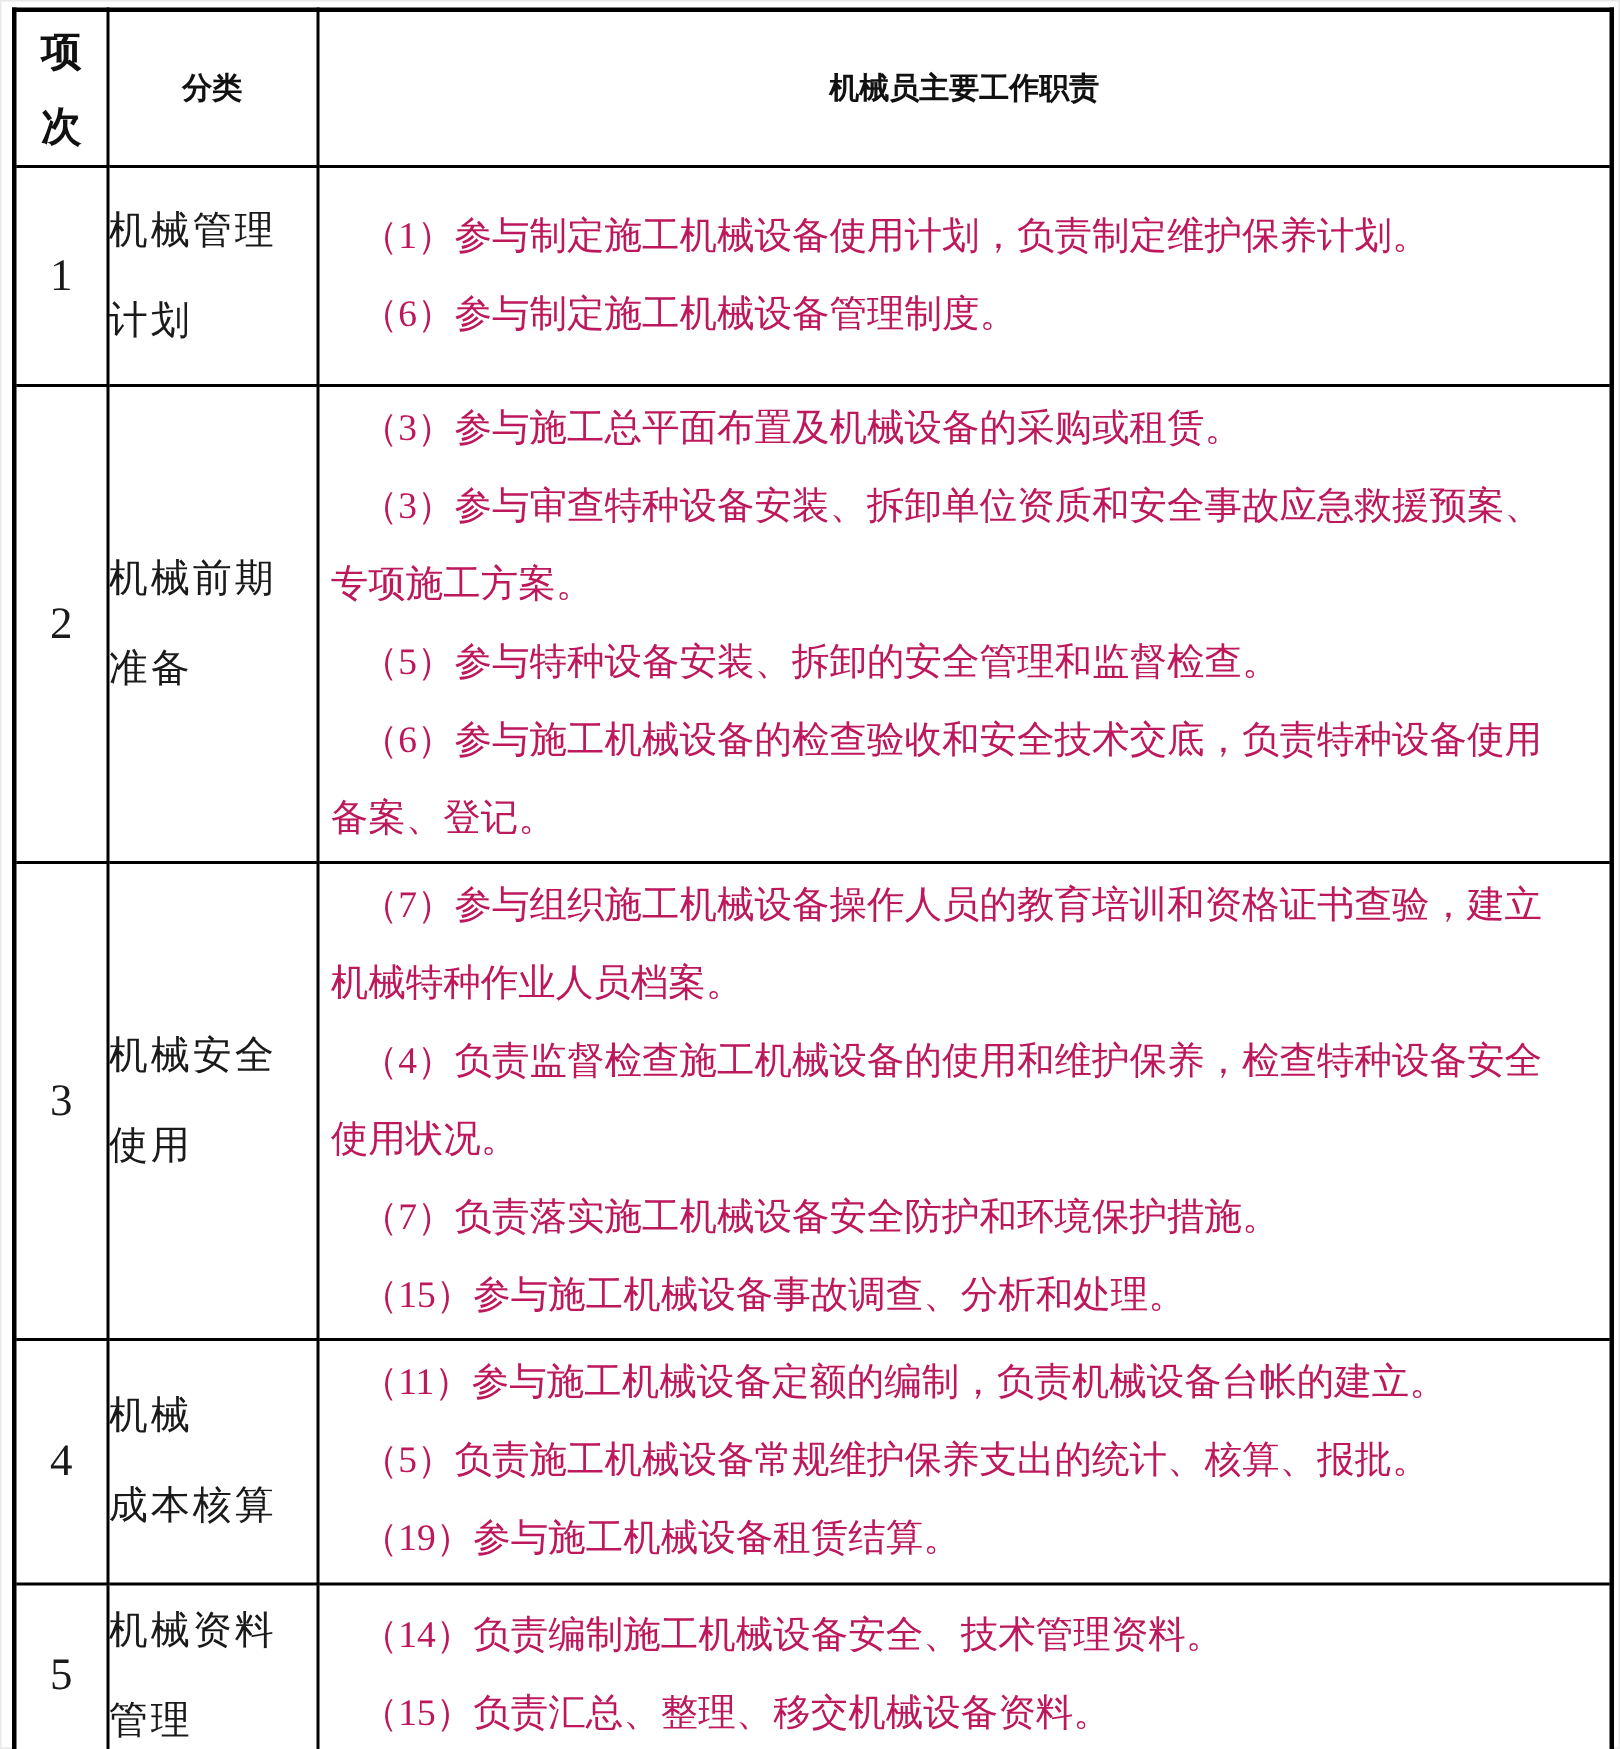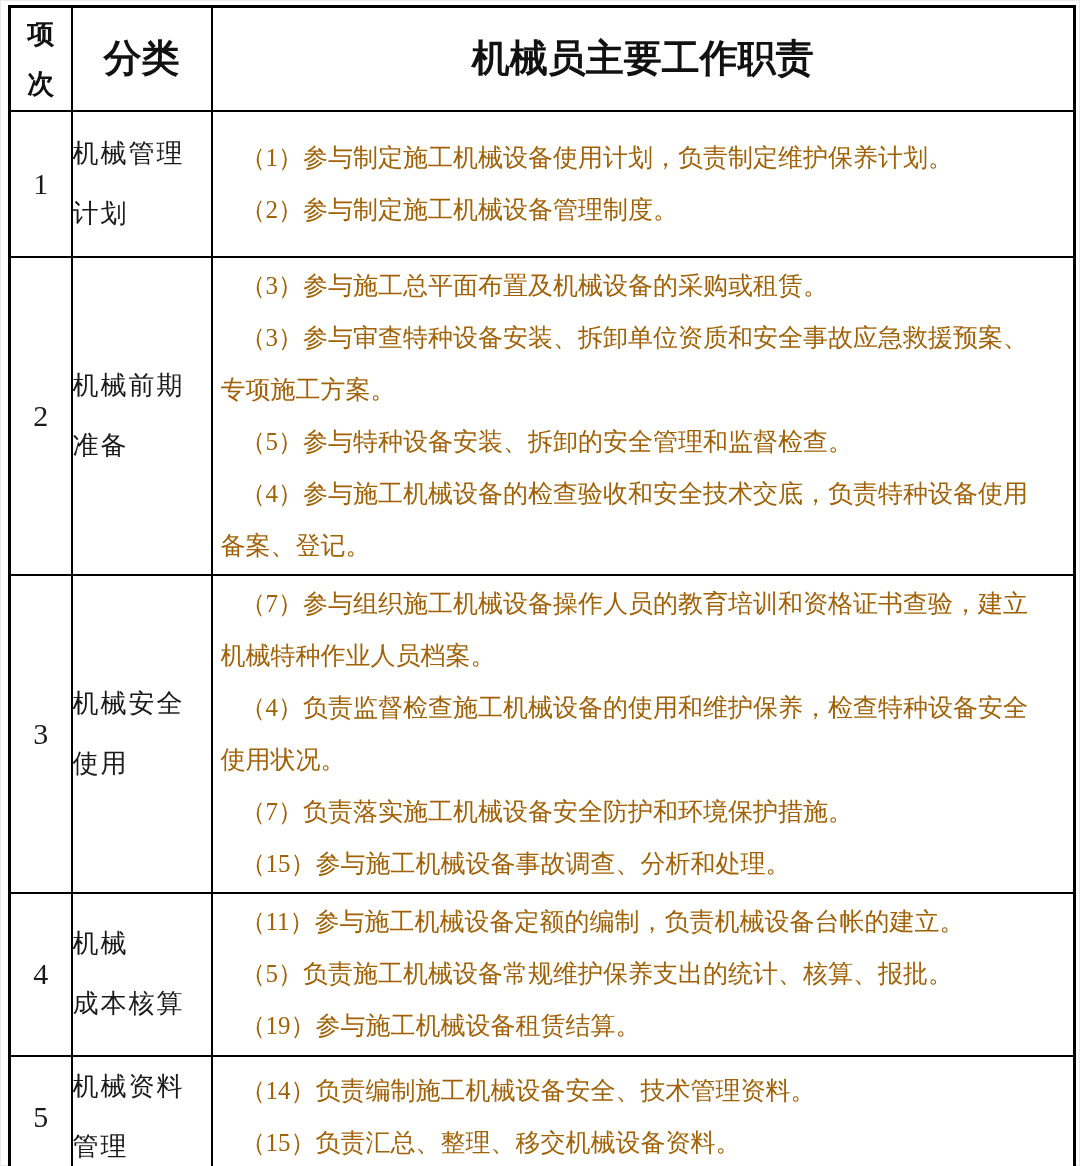--- a/index.html
+++ b/index.html
@@ -37,21 +37,21 @@
   }
   thead tr { height: 104px; }
   tr.r1 { height: 146px; }
   tr.r2 { height: 312px; }
   tr.r3 { height: 310px; }
   tr.r4 { height: 163px; }
   tr.r5 { height: 108px; }
   th {
     font-family: "Liberation Sans", sans-serif;
     font-weight: 700;
-    font-size: 38px;
+    font-size: 20px;
     text-align: center;
     vertical-align: middle;
     color: #111111;
   }
   th.num-h {
     white-space: pre-line;
     line-height: 50px;
     font-size: 27px;
   }
   td.num {
@@ -71,21 +71,21 @@
   td.duties {
     vertical-align: middle;
     padding: 2px 4px 2px 8px;
   }
   td.duties p {
     margin: 0;
     font-size: 25px;
     line-height: 52px;
     text-indent: 20px;
     white-space: pre-line;
-    color: #a16207;
+    color: #be185d;
   }
 </style>
 </head>
 <body>
 
 <div class="page">
   <table class="duty-table">
     <colgroup>
       <col class="c1">
       <col class="c2">
@@ -99,33 +99,33 @@
         <th class="duty-h">机械员主要工作职责</th>
       </tr>
     </thead>
     <tbody>
       <tr class="r1">
         <td class="num">1</td>
         <td class="cat">机械管理
 计划</td>
         <td class="duties">
           <p>（1）参与制定施工机械设备使用计划，负责制定维护保养计划。</p>
-          <p>（2）参与制定施工机械设备管理制度。</p>
+          <p>（6）参与制定施工机械设备管理制度。</p>
         </td>
       </tr>
       <tr class="r2">
         <td class="num">2</td>
         <td class="cat">机械前期
 准备</td>
         <td class="duties">
           <p>（3）参与施工总平面布置及机械设备的采购或租赁。</p>
           <p>（3）参与审查特种设备安装、拆卸单位资质和安全事故应急救援预案、
 专项施工方案。</p>
           <p>（5）参与特种设备安装、拆卸的安全管理和监督检查。</p>
-          <p>（4）参与施工机械设备的检查验收和安全技术交底，负责特种设备使用
+          <p>（6）参与施工机械设备的检查验收和安全技术交底，负责特种设备使用
 备案、登记。</p>
         </td>
       </tr>
       <tr class="r3">
         <td class="num">3</td>
         <td class="cat">机械安全
 使用</td>
         <td class="duties">
           <p>（7）参与组织施工机械设备操作人员的教育培训和资格证书查验，建立
 机械特种作业人员档案。</p>

